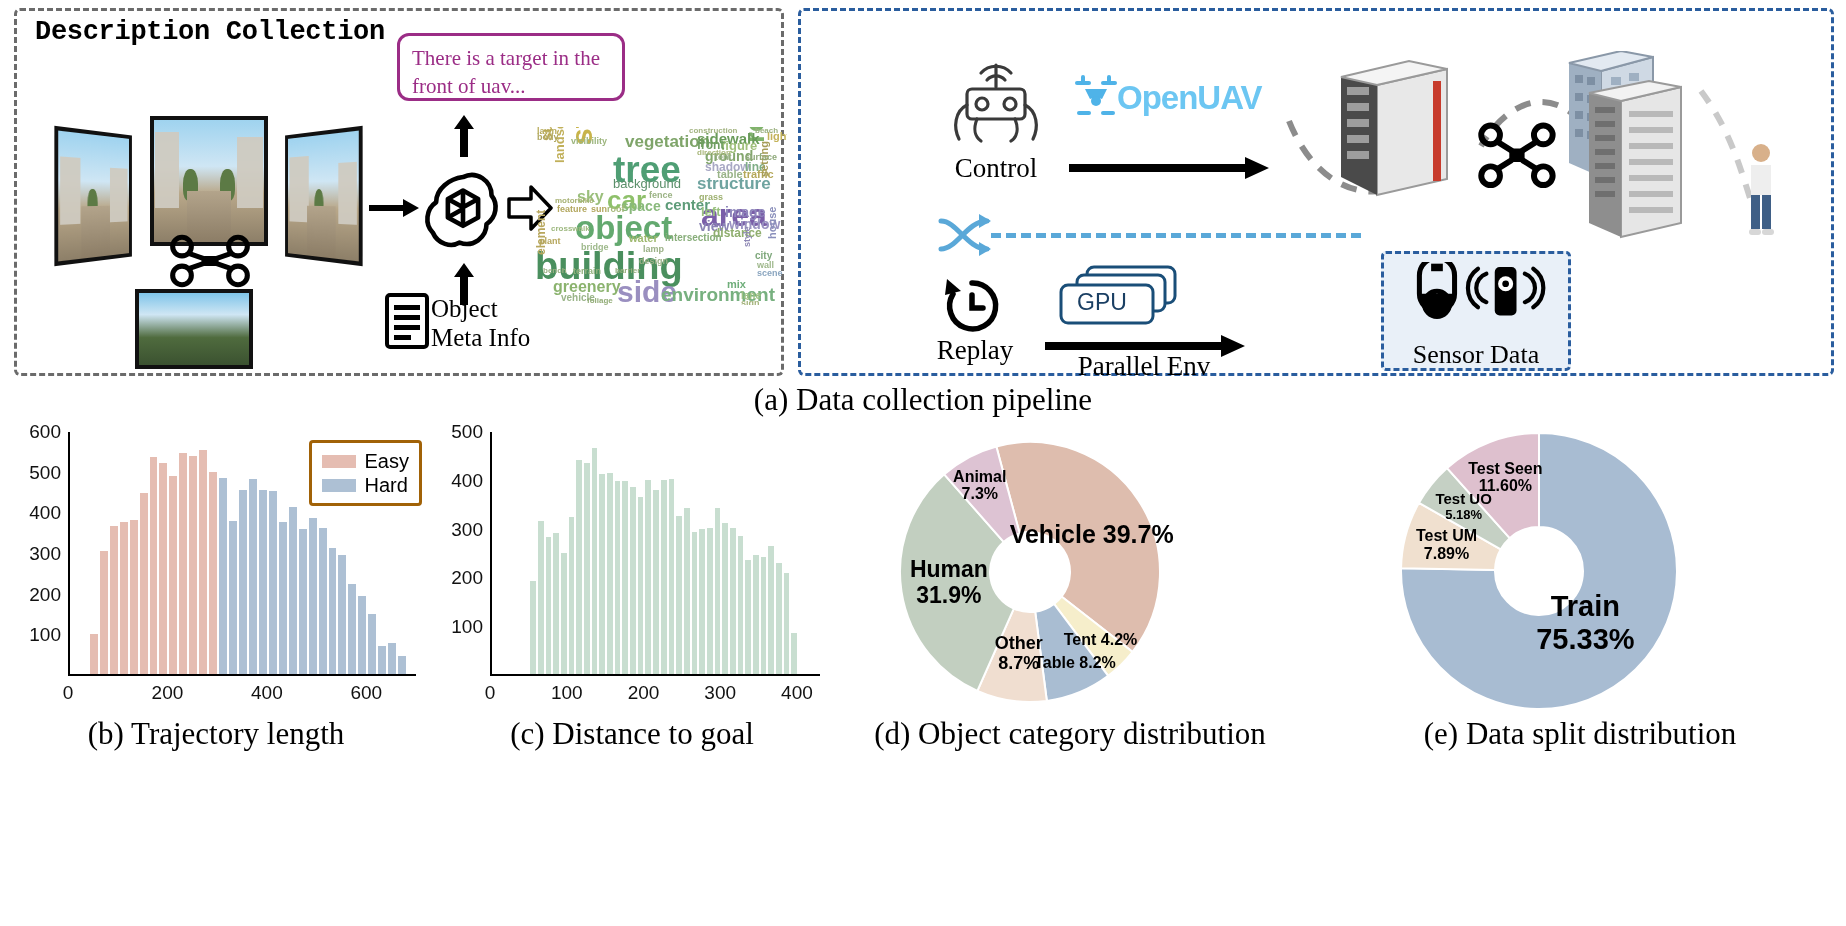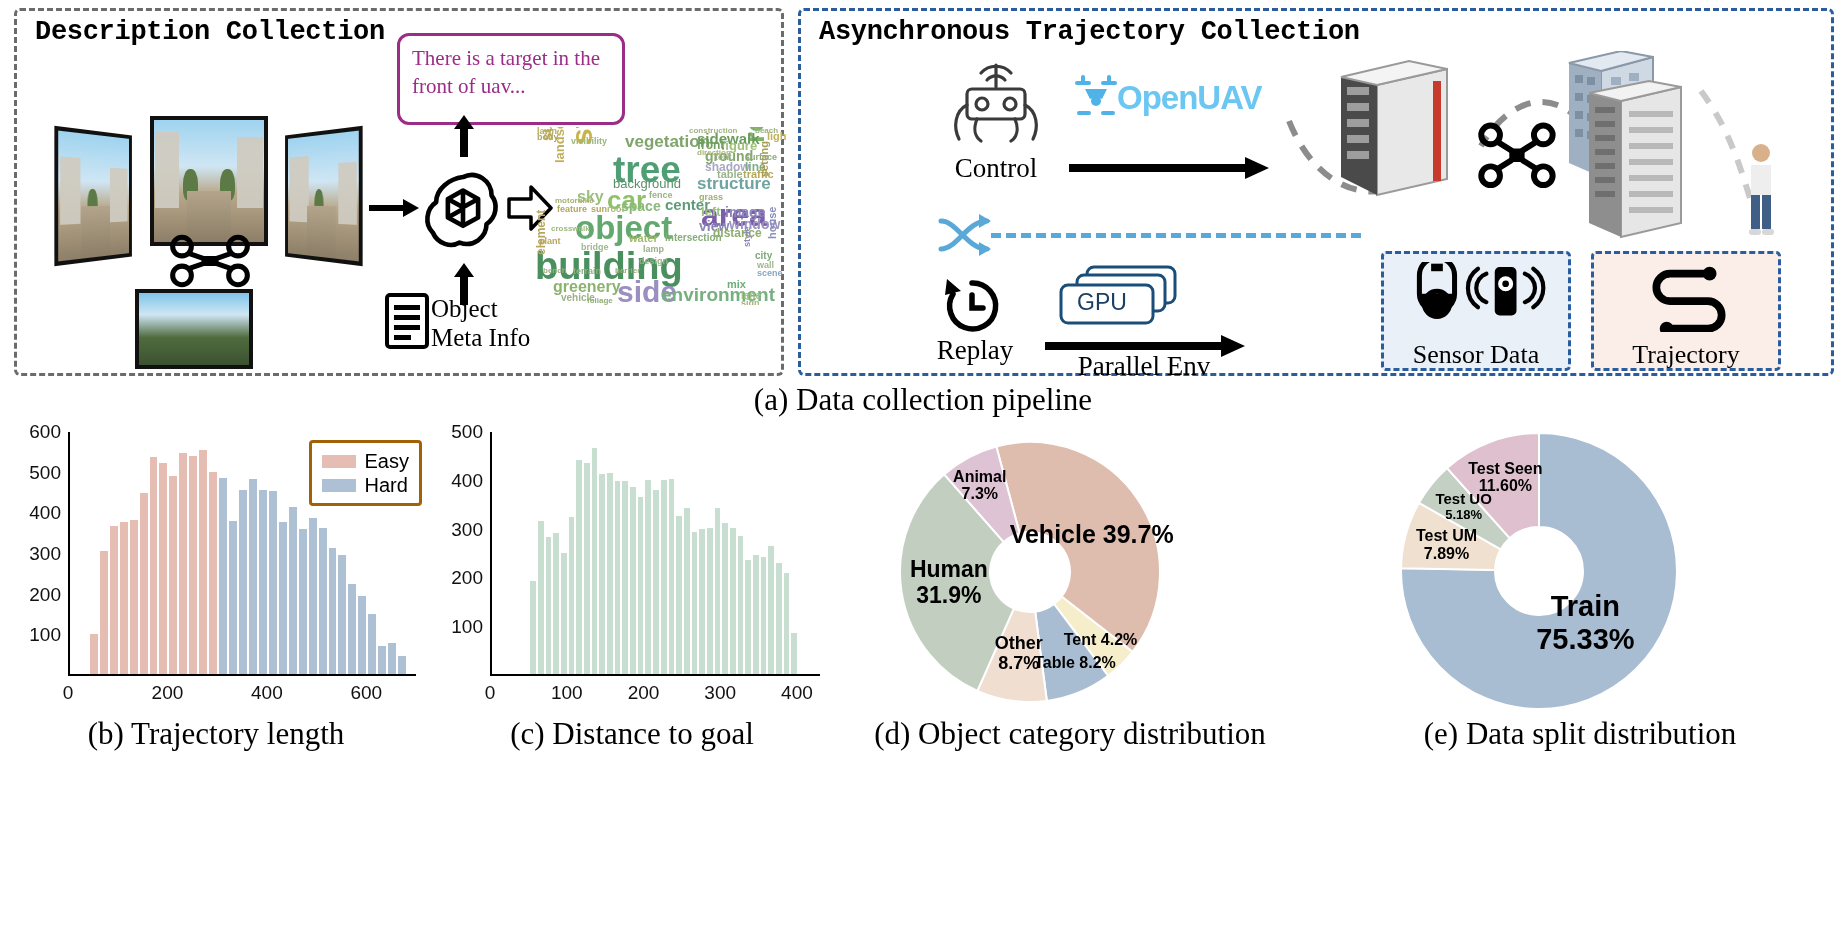--- a/index.html
+++ b/index.html
@@ -55,21 +55,21 @@
   #photo-bottom{ left:118px; top:278px; width:118px; height:80px;
                  background:linear-gradient(#7fc4e8 0%, #cfe6f4 30%, #4f6b3e 62%, #3b5230 100%); }
 
   #drone-icon-left { position:absolute; left:150px; top:222px; width:86px; height:56px; }
 
   #arrow-to-gpt { position:absolute; left:352px; top:186px; width:50px; height:22px; }
   #gpt-logo     { position:absolute; left:404px; top:152px; width:84px; height:92px; }
   #hollow-arrow { position:absolute; left:490px; top:172px; width:46px; height:50px; }
 
   #speech-box {
-    position:absolute; left:380px; top:22px; width:228px; height:92px;
+    position:absolute; left:380px; top:22px; width:228px; height:68px;
     border:3px solid #9b2d86; border-radius:12px; background:#fff;
     padding:8px 12px;
     color:#9b2d86; font-family:"Liberation Serif", serif; font-size:21px; line-height:1.35;
   }
   #arrow-up-1 { position:absolute; left:437px; top:104px; width:20px; height:42px; }
   #arrow-up-2 { position:absolute; left:437px; top:252px; width:20px; height:42px; }
 
   #meta-doc-icon { position:absolute; left:368px; top:282px; width:44px; height:56px; }
   #meta-label {
     position:absolute; left:414px; top:284px; width:130px;
@@ -321,21 +321,20 @@
         <span style="left: 216px; top: 26px; font-size: 9px; color: rgb(142, 169, 122); font-weight: 600;">surface</span>
         <span style="left: 186px; top: 26px; font-size: 9px; color: rgb(154, 176, 134); font-weight: 600;">tent</span>
         <span style="left: 168px; top: 22px; font-size: 8px; color: rgb(169, 183, 122); font-weight: 600;">direction</span>
         <span style="left: 226px; top: 0px; font-size: 8px; color: rgb(156, 178, 129); font-weight: 600;">beach</span>
         <span style="left: 160px; top: 0px; font-size: 8px; color: rgb(163, 180, 130); font-weight: 600;">construction</span>
       </div>
 
   </div>
 
   <div class="panel" id="panel-right">
-    <div class="panel-title">Asynchronous Trajectory Collection</div>
 
     <svg id="controller-icon" viewBox="0 0 110 92">
       <g fill="none" stroke="#3a3a3a" stroke-width="3.2" stroke-linecap="round">
         <path d="M55 6 v22"></path>
         <path d="M40 14 a20 20 0 0 1 30 0"></path>
         <path d="M46 21 a12 12 0 0 1 18 0"></path>
         <rect x="26" y="30" width="58" height="30" rx="5"></rect>
         <circle cx="41" cy="45" r="6"></circle>
           <circle cx="69" cy="45" r="6"></circle>
         <path d="M26 46 c-12 6 -14 22 -8 34"></path>
@@ -500,28 +499,20 @@
             <path d="M100 14 a18 18 0 0 0 0 34"></path>
               <path d="M90 8 a28 28 0 0 0 0 46"></path>
             <path d="M146 14 a18 18 0 0 1 0 34"></path>
               <path d="M156 8 a28 28 0 0 1 0 46"></path>
           </g>
         </g>
       </svg>
       <div class="subbox-label">Sensor Data</div>
     </div>
 
-    <div class="subbox" id="traj-box">
-      <svg viewBox="0 0 100 80" style="position:absolute;left:52px;top:6px;width:86px;height:72px;">
-        <path d="M74 14 H28 a16 16 0 0 0 0 32 h44 a16 16 0 0 1 0 32 H24" fill="none" stroke="#000" stroke-width="9" stroke-linecap="round"></path>
-        <circle cx="74" cy="14" r="8" fill="#000"></circle>
-        <circle cx="24" cy="78" r="8" fill="#000"></circle>
-      </svg>
-      <div class="subbox-label">Trajectory</div>
-    </div>
   </div>
 
   <div id="cap-a">(a) Data collection pipeline</div>
 </div>
 
 <div id="charts">
 
   <div class="chart-block" id="blk-b">
     <div class="hist-wrap" id="hist-b" style="left:62px; width:348px;">
       <div class="axis-y"></div>

